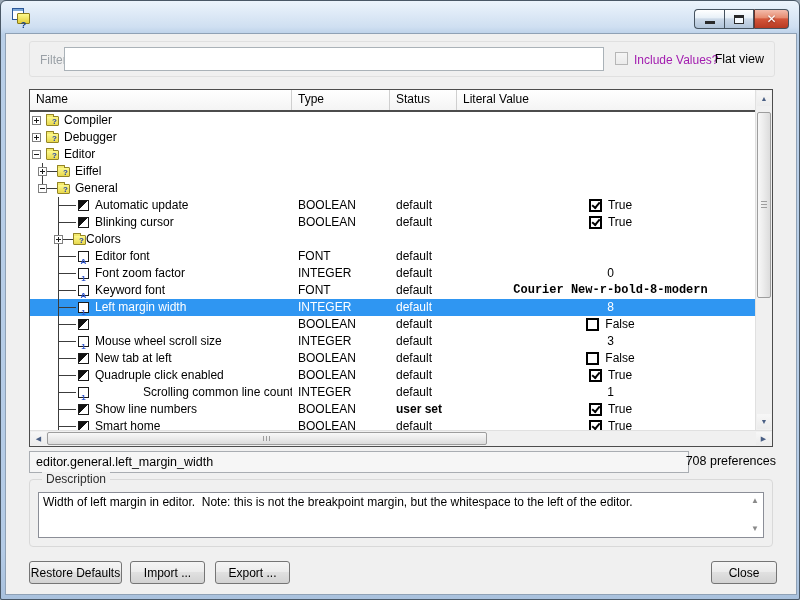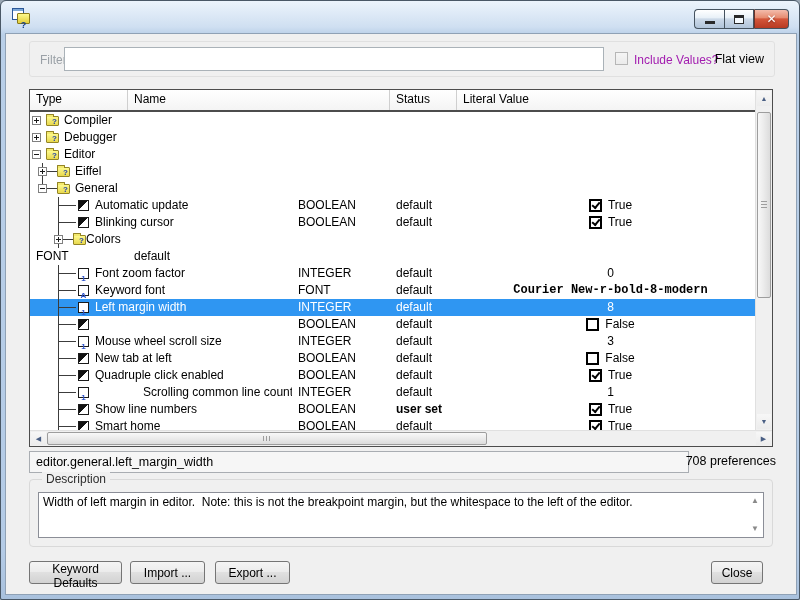--- a/index.html
+++ b/index.html
@@ -83,21 +83,21 @@
   .desc-label{position:absolute;left:12px;top:-8px;background:#f0f0f0;padding:0 4px;font-size:12px;color:#2e2e2e;}
   .desc-box{position:absolute;left:8px;top:12px;right:8px;bottom:8px;background:#fff;border:1px solid #8b8e97;}
   .desc-text{position:absolute;left:4px;top:2px;right:22px;font-size:12px;line-height:15px;white-space:pre-wrap;}
   .dsar{position:absolute;right:4px;font-size:8px;color:#8a8a8a;line-height:8px;}
   .dsar.up{top:4px;} .dsar.dn{bottom:4px;}
   
   .btn{position:absolute;top:527px;height:23px;border:1px solid #757575;border-radius:3px;background:linear-gradient(#f5f5f5,#ececec 45%,#e0e0e0 50%,#d2d2d2);font:12px "Liberation Sans",sans-serif;color:#000;text-align:center;padding:0;}
   .btn.restore{left:23px;width:93px;}
   .btn.import{left:124px;width:75px;}
   .btn.export{left:209px;width:75px;}
-  .btn.closebtn{left:705px;width:52px;}
+  .btn.closebtn{left:705px;width:66px;}
 </style>
 </head>
 <body>
 
 <div class="window">
   <div class="titlebar">
     <span class="appicon">
       <span class="ai-win"></span>
       <span class="ai-folder"></span>
     </span>
@@ -120,22 +120,22 @@
     <div class="filter-group">
       <span class="filter-label">Filter:</span>
       <input class="filter-input" value="" style="">
       <span class="inc-cbx"></span>
       <span class="inc-label">Include Values?</span>
       <span class="flatview">Flat view</span>
     </div>
 
     <div class="grid">
       <div class="ghead">
+        <div class="hc hc0">Name</div>
         <div class="hc hc1">Type</div>
-        <div class="hc hc0">Name</div>
         <div class="hc hc2">Status</div>
         <div class="hc hc3">Literal Value</div>
       </div>
       <div class="gbody" id="gridBody">
           <div class="row">
             <div class="cn">
               <span class="exp plus" style="left: 2px;"></span>
               <span class="ico-folder" style="left: 16px;"></span>
               <span class="nlabel" style="left: 34px;">Compiler</span>
             </div>
@@ -221,20 +221,26 @@
               <span class="hl" style="left: 33px; width: 10px;"></span>
               <span class="exp plus" style="left: 24px;"></span>
               <span class="ico-folder" style="left: 43px;"></span>
               <span class="nlabel" style="left: 56px;">Colors</span>
             </div>
             <div class="ct"></div>
             <div class="cs"></div>
             <div class="cv"></div>
           </div>
           <div class="row">
+            <div class="cn">
+              <span class="vl" style="left: 28px;"></span>
+              <span class="hl" style="left: 28px; width: 18px;"></span>
+              <span class="ico-sq ico-font" style="left: 48px;"></span>
+              <span class="nlabel" style="left: 65px;">Editor font</span>
+            </div>
             <div class="ct">FONT</div>
             <div class="cs">default</div>
           </div>
           <div class="row">
             <div class="cn">
               <span class="vl" style="left: 28px;"></span>
               <span class="hl" style="left: 28px; width: 18px;"></span>
               <span class="ico-sq ico-int" style="left: 48px;"></span>
               <span class="nlabel" style="left: 65px;">Font zoom factor</span>
             </div>
@@ -383,18 +389,18 @@
 
     <div class="desc-group">
       <span class="desc-label">Description</span>
       <div class="desc-box">
         <div class="desc-text">Width of left margin in editor.  Note: this is not the breakpoint margin, but the whitespace to the left of the editor.</div>
         <span class="dsar up">▲</span>
         <span class="dsar dn">▼</span>
       </div>
     </div>
 
-    <button class="btn restore">Keyword Defaults</button>
+    <button class="btn restore">Restore Defaults</button>
     <button class="btn import">Import ...</button>
     <button class="btn export">Export ...</button>
     <button class="btn closebtn">Close</button>
   </div>
 </div>
 
 </body></html>

